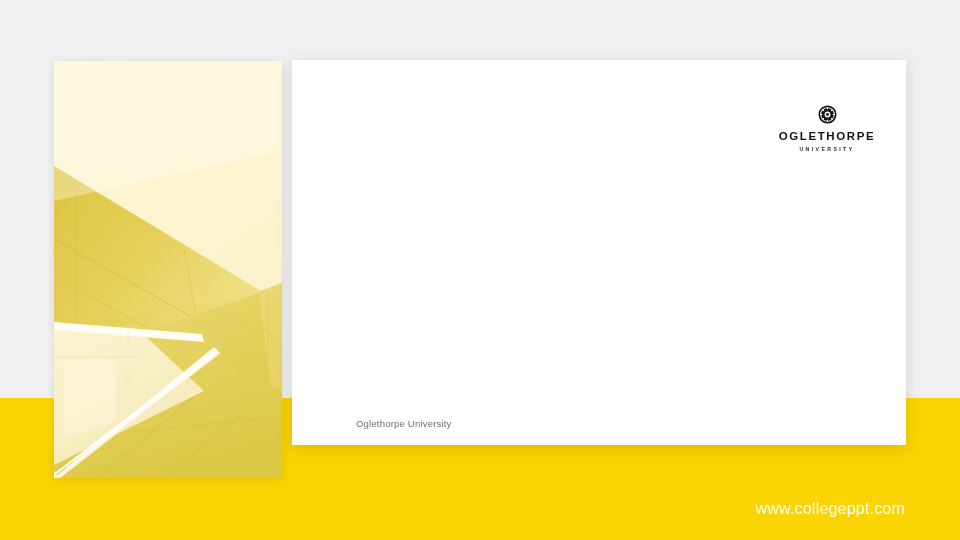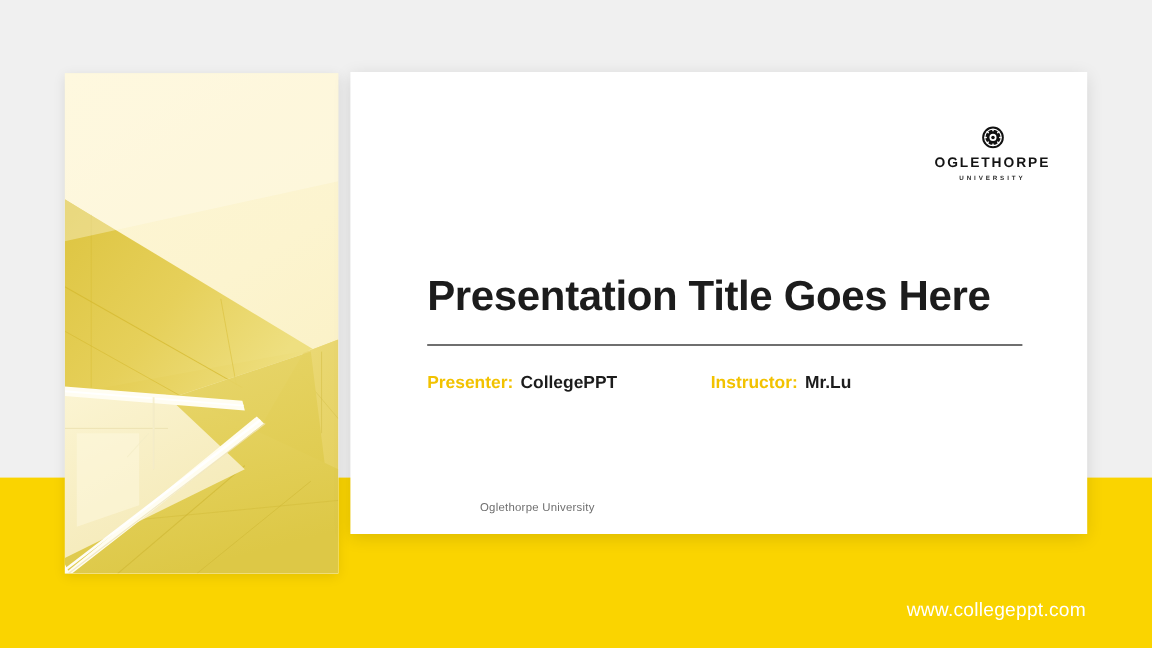--- a/index.html
+++ b/index.html
@@ -154,21 +154,20 @@
 
   
   .card-footer {
     position: absolute;
     left: 64px;
     bottom: 16px;
     font-size: 9.5px;
     color: #6e6e6e;
     letter-spacing: 0.2px;
     white-space: nowrap;
-    margin-left: 44px;
   }
 </style>
 </head>
 <body>
 
 <div id="slide-canvas">
 
   <div class="yellow-band"></div>
   <div class="site-url">www.collegeppt.com</div>
 
@@ -257,32 +256,18 @@
           <rect x="18.7" y="5.2" width="2.6" height="4.2" rx="1" transform="rotate(45 20 20)"></rect>
           <rect x="18.7" y="30.6" width="2.6" height="4.2" rx="1" transform="rotate(45 20 20)"></rect>
           <rect x="5.2" y="18.7" width="4.2" height="2.6" rx="1" transform="rotate(45 20 20)"></rect>
           <rect x="30.6" y="18.7" width="4.2" height="2.6" rx="1" transform="rotate(45 20 20)"></rect>
         </g>
       </svg>
       <div class="logo-name">OGLETHORPE</div>
       <div class="logo-sub">UNIVERSITY</div>
     </div>
 
-    <div class="title-block">
-      <h1 class="slide-title">Presentation Title Goes Here</h1>
-      <div class="title-rule"></div>
-    </div>
-
-    <div class="credits-row">
-      <div class="credit-item">
-        <span class="credit-label">Presenter:</span>
-        <span class="credit-value">CollegePPT</span>
-      </div>
-      <div class="credit-item second">
-        <span class="credit-label">Instructor:</span>
-        <span class="credit-value">Mr.Lu</span>
-      </div>
-    </div>
+
 
     <div class="card-footer">Oglethorpe University</div>
   </div>
 
 </div>
 
 </body></html>

